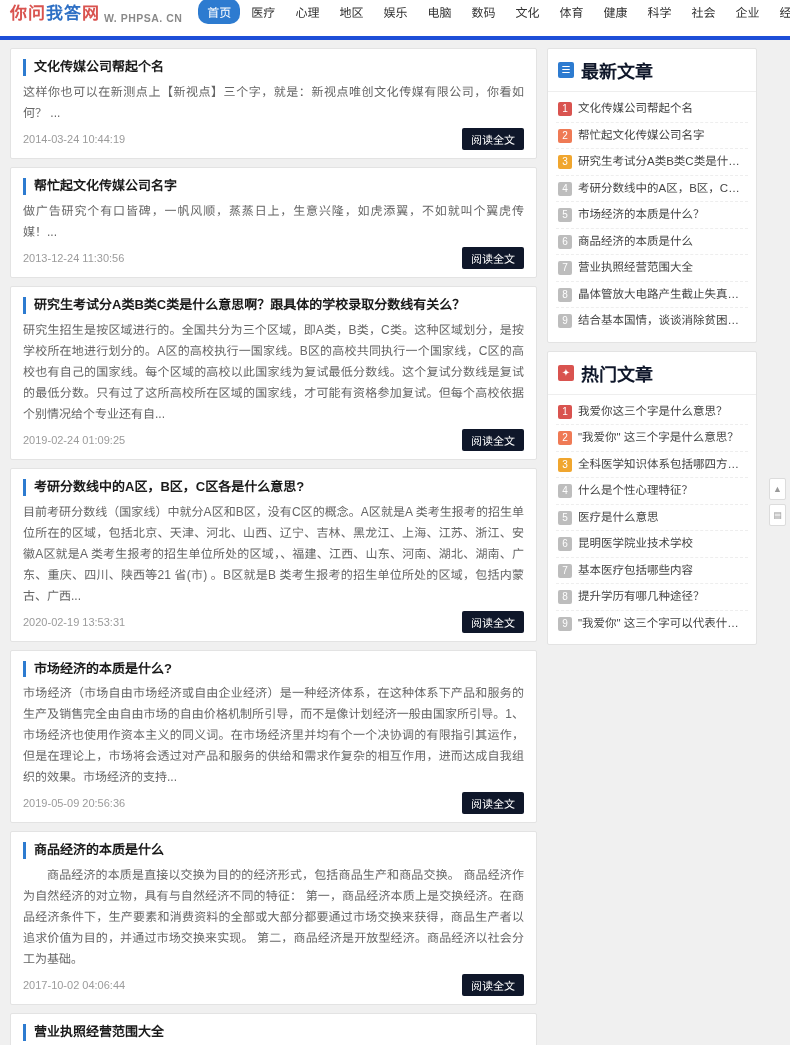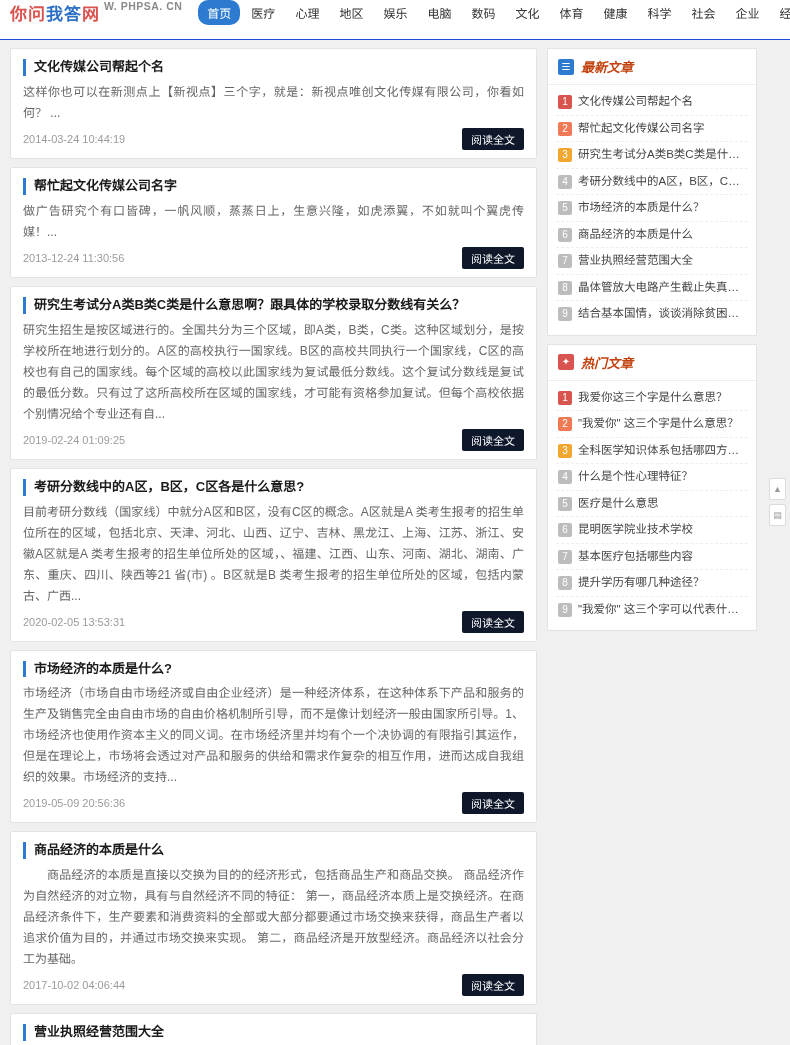--- a/index.html
+++ b/index.html
@@ -17,23 +17,23 @@
     background: #f0f0f0;
     position: relative;
     overflow: hidden;
   }
 
   
   .header {
     height: 40px;
     background: #ffffff;
     display: flex;
-    align-items: flex-start;
-    padding: 0 10px;
-    border-bottom: 1px solid #1d4ed8;
+    align-items: flex-end;
+    padding: 12px 10px;
+    border-bottom: 4px solid #1d4ed8;
   }
   .logo {
     font-size: 17px;
     font-weight: bold;
     letter-spacing: 1px;
     white-space: nowrap;
     margin-right: 4px;
   }
   .logo .c1 { color: #d9534f; }
   .logo .c2 { color: #2d6fc4; }
@@ -145,24 +145,23 @@
     border-radius: 2px;
     background: #2d7bd0;
     color: #fff;
     font-size: 10px;
     line-height: 16px;
     text-align: center;
     flex: none;
   }
   .panel-icon.hot { background: #d9534f; }
   .panel-title {
-    font-size: 13px;
+    font-size: 18px;
     font-weight: bold;
-    color: #c2410c;
-    font-style: italic;
+    color: #0f172a;
   }
   .panel-list {
     list-style: none;
     margin: 0;
     padding: 4px 8px 8px 8px;
   }
   .panel-list li {
     display: flex;
     align-items: flex-start;
     gap: 6px;
@@ -270,21 +269,21 @@
           <p class="card-desc">研究生招生是按区域进行的。全国共分为三个区域，即A类，B类，C类。这种区域划分，是按学校所在地进行划分的。A区的高校执行一国家线。B区的高校共同执行一个国家线，C区的高校也有自己的国家线。每个区域的高校以此国家线为复试最低分数线。这个复试分数线是复试的最低分数。只有过了这所高校所在区域的国家线，才可能有资格参加复试。但每个高校依据个别情况给个专业还有自...</p>
           <div class="card-foot">
             <span class="card-date">2019-02-24 01:09:25</span>
             <button class="read-btn">阅读全文</button>
           </div>
         </div>
         <div class="card">
           <h2 class="card-title">考研分数线中的A区，B区，C区各是什么意思?</h2>
           <p class="card-desc">目前考研分数线（国家线）中就分A区和B区，没有C区的概念。A区就是A 类考生报考的招生单位所在的区域，包括北京、天津、河北、山西、辽宁、吉林、黑龙江、上海、江苏、浙江、安徽A区就是A 类考生报考的招生单位所处的区域，、福建、江西、山东、河南、湖北、湖南、广东、重庆、四川、陕西等21 省(市) 。B区就是B 类考生报考的招生单位所处的区域，包括内蒙古、广西...</p>
           <div class="card-foot">
-            <span class="card-date">2020-02-05 13:53:31</span>
+            <span class="card-date">2020-02-19 13:53:31</span>
             <button class="read-btn">阅读全文</button>
           </div>
         </div>
         <div class="card">
           <h2 class="card-title">市场经济的本质是什么?</h2>
           <p class="card-desc">市场经济（市场自由市场经济或自由企业经济）是一种经济体系，在这种体系下产品和服务的生产及销售完全由自由市场的自由价格机制所引导，而不是像计划经济一般由国家所引导。1、市场经济也使用作资本主义的同义词。在市场经济里并均有个一个决协调的有限指引其运作，但是在理论上，市场将会透过对产品和服务的供给和需求作复杂的相互作用，进而达成自我组织的效果。市场经济的支持...</p>
           <div class="card-foot">
             <span class="card-date">2019-05-09 20:56:36</span>
             <button class="read-btn">阅读全文</button>
           </div>

